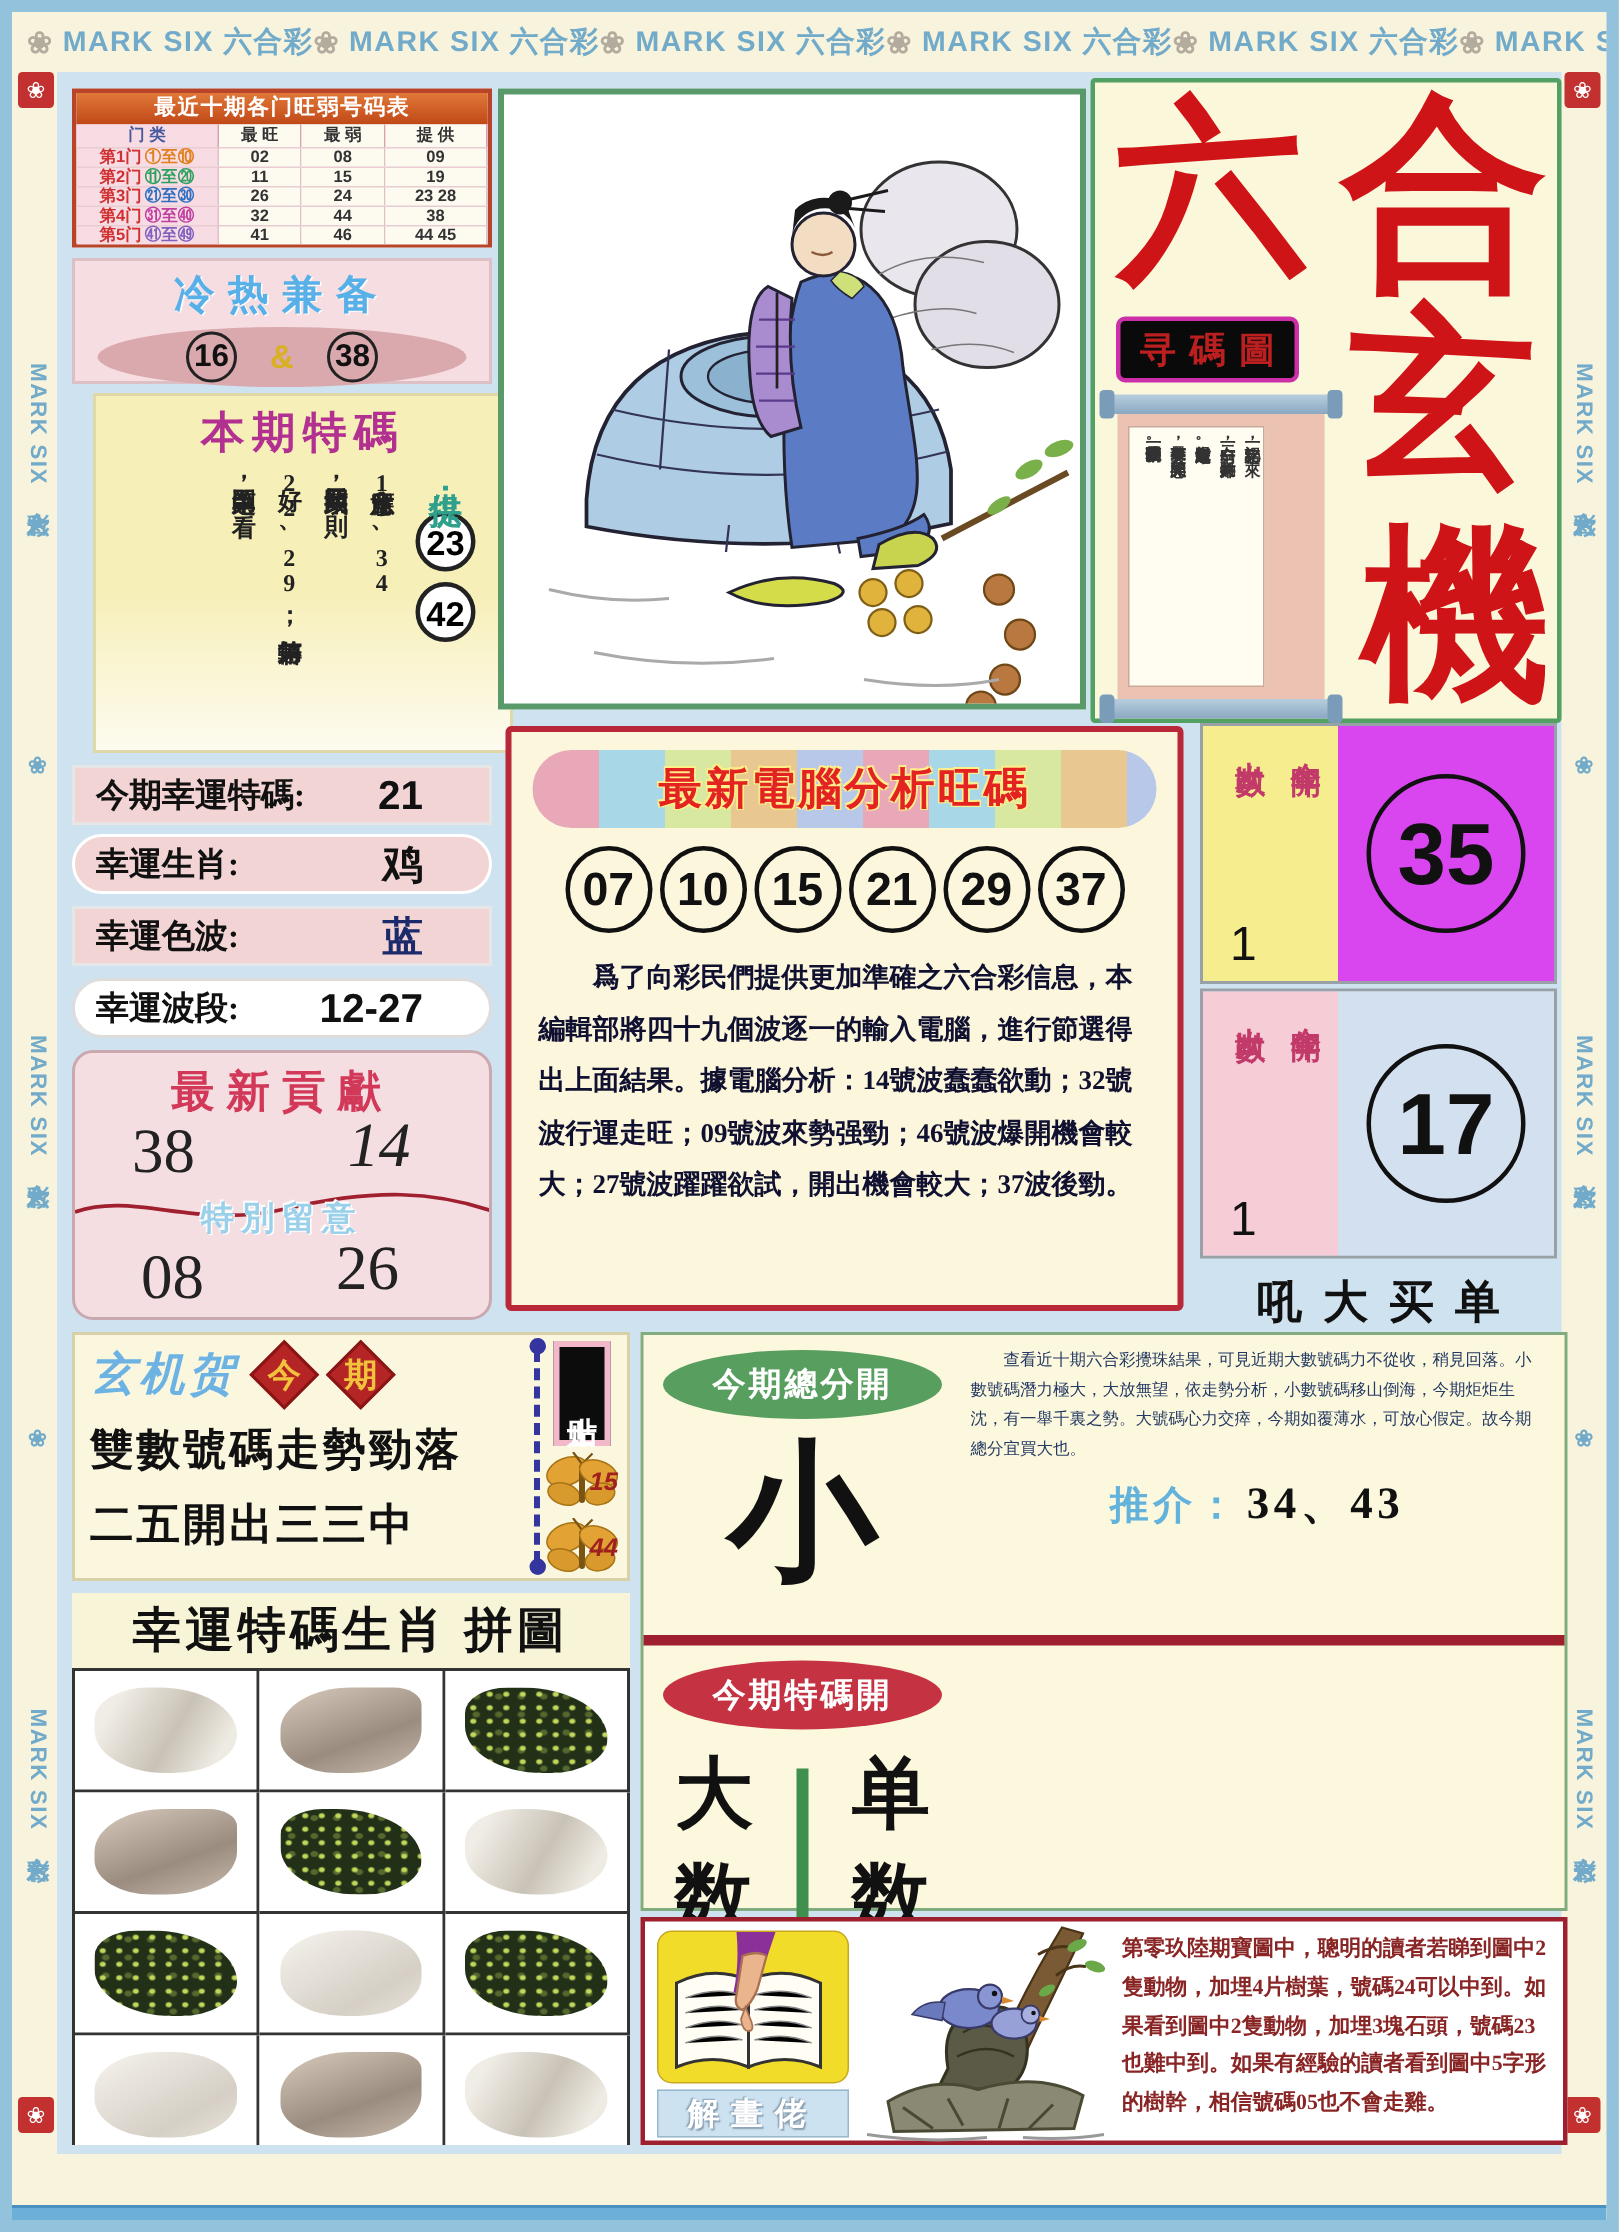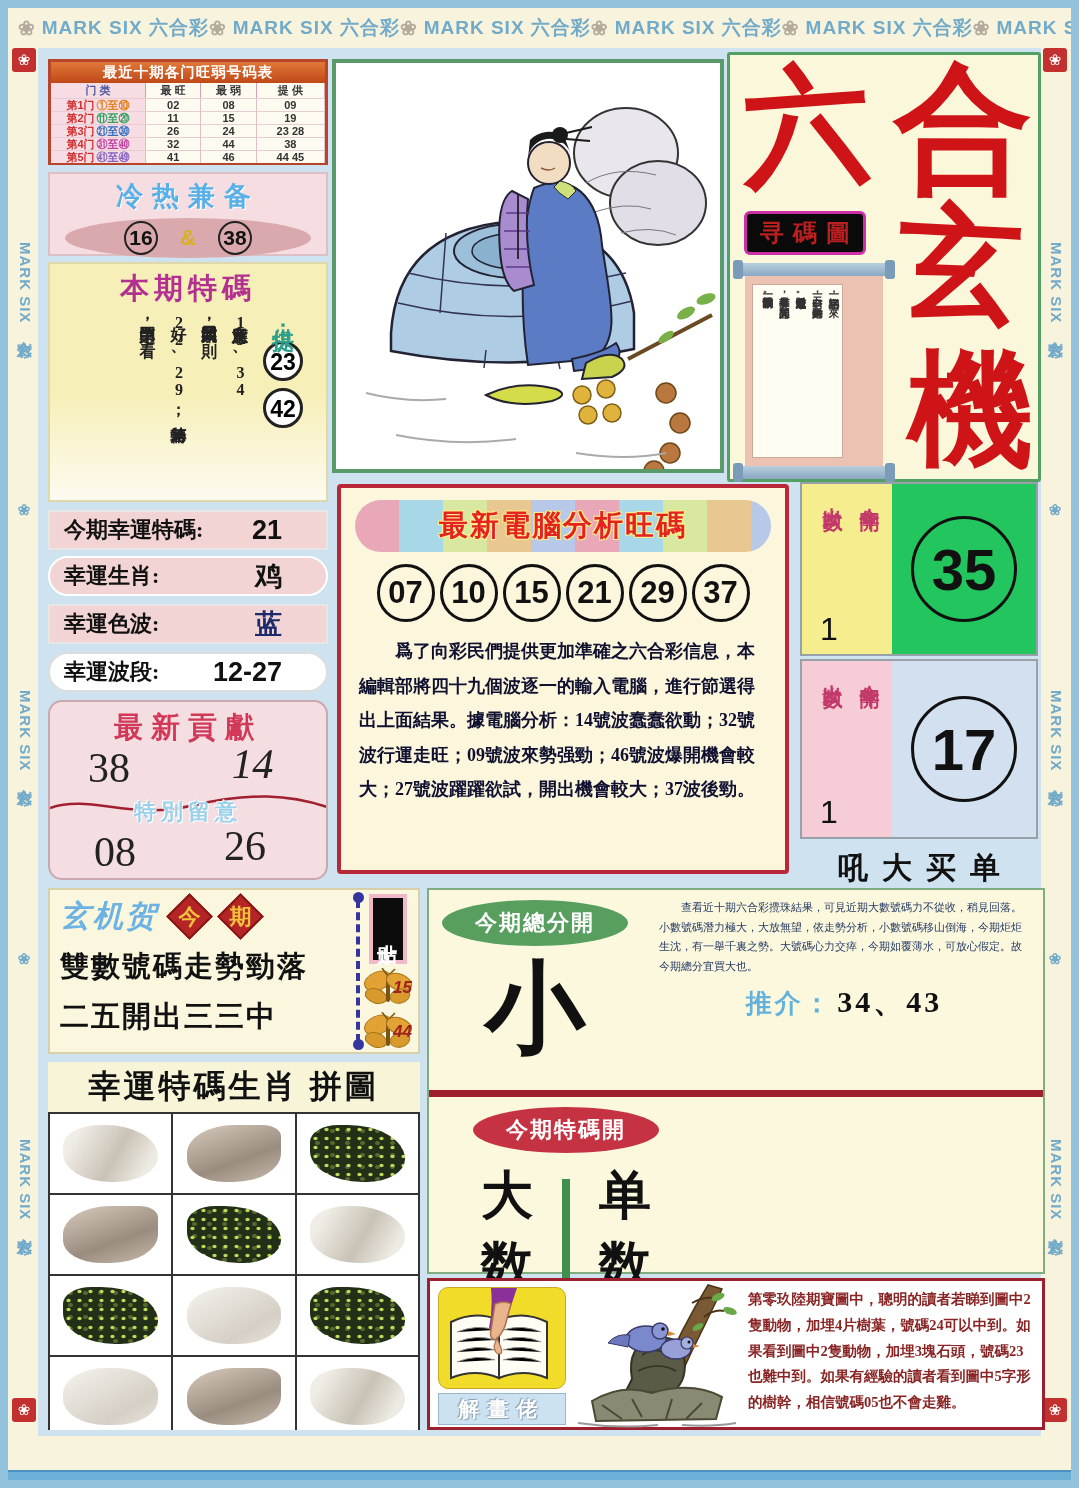--- a/index.html
+++ b/index.html
@@ -45,21 +45,21 @@
              border:2px solid #dcc0c6; text-align:center; }
   .ch-title { margin-top:4px; font-size:27px; font-weight:bold; color:#58b0e8; letter-spacing:9px;
               text-shadow:1px 1px 0 #fff; }
   .ch-oval { margin:4px auto 0; width:246px; height:40px; background:#d9a9ad; border-radius:50%;
              display:flex; align-items:center; justify-content:center; gap:22px; }
   .ch-circ { width:34px; height:34px; border:2.5px solid #222; border-radius:50%;
              font-size:21px; font-weight:bold; color:#111; line-height:30px; background:transparent; }
   .ch-amp { color:#d8b020; font-size:22px; font-weight:bold; }
 
   
-  .special { left:10px; top:214px; width:280px; height:240px;
+  .special { left:24px; top:214px; width:280px; height:240px;
              background:linear-gradient(180deg,#f7efb8 55%,#fdfbf0); border:2px solid #e0d8a8; }
   .sp-title { text-align:center; font-size:29px; font-weight:bold; color:#b23090;
               letter-spacing:5px; margin-top:5px; font-family:"Liberation Serif",serif; }
   .sp-body { position:absolute; left:6px; right:6px; top:46px; bottom:6px; }
   .sp-cols { position:absolute; left:4px; right:72px; top:4px; bottom:2px;
              writing-mode:vertical-rl; text-orientation:upright;
              font-family:"Liberation Serif",serif; font-size:16px; font-weight:bold; color:#222; }
   .sp-cols > div { margin-left:14px; line-height:1.05; }
   .sp-provide { position:absolute; right:6px; top:2px; width:62px; text-align:center; }
   .sp-plabel { writing-mode:vertical-rl; text-orientation:upright; color:#2fa08c;
@@ -167,38 +167,38 @@
               writing-mode:vertical-rl; text-orientation:upright; padding:4px 3px;
               font-family:"Liberation Serif",serif; font-size:10.5px; font-weight:bold;
               color:#333; line-height:1.0; }
   .sc-paper > div { margin-left:6px; }
 
   
   .stat { left:762px; width:238px; border:2px solid #98a0a8; display:flex; }
   .st1 { top:434px; height:174px; }
   .st2 { top:611px; height:180px; }
   .st-label { width:90px; position:relative; padding:8px 4px; }
-  .st1 .st-label { background:#f6ee8e; } .st1 .st-num { background:#22c55e; }
+  .st1 .st-label { background:#f6ee8e; } .st1 .st-num { background:#d946ef; }
   .st2 .st-label { background:#f6ccd6; } .st2 .st-num { background:#d2e0f0; }
   .st-vl { writing-mode:vertical-rl; text-orientation:upright; height:112px; margin:0 auto;
            color:#c23a6a; font-size:20px; font-weight:bold; }
   .st-vl > div { margin-left:10px; letter-spacing:2px; }
   .st-count { position:absolute; left:18px; bottom:6px; font-size:32px; color:#111; }
   .st-num { flex:1; display:flex; align-items:center; justify-content:center; }
   .st-circ { width:106px; height:106px; border:3px solid #111; border-radius:50%; font-size:58px;
              font-weight:bold; color:#111; display:flex; align-items:center; justify-content:center; }
 
   
   .buy-title { left:800px; top:800px; width:205px; font-size:30px; font-weight:bold; color:#111;
                font-family:"Liberation Serif",serif; letter-spacing:14px; white-space:nowrap; }
 
   
   .panel { left:389px; top:840px; width:618px; height:386px; border:2px solid #80ac80; background:#fcf8de; }
   .pn-row { display:flex; }
-  .pn-r1 { height:200px;gap:12px; } .pn-r2 { height:209px;padding-left:31px; }
+  .pn-r1 { height:200px; } .pn-r2 { height:209px; }
   .pn-left { width:212px; text-align:center; position:relative; }
   .oval { margin:10px auto 0; width:186px; height:46px; border-radius:50%; color:#fff;
           font-size:22px; font-weight:bold; letter-spacing:2px; display:flex; align-items:center;
           justify-content:center; }
   .ov-green { background:#579e5f; } .ov-red { background:#c53343; }
   .pn-small { font-size:100px; font-weight:900; font-family:"Liberation Serif",serif; color:#111;
               line-height:1.25; }
   .pn-ds { display:flex; align-items:center; justify-content:flex-start; margin-top:8px; }
   .pn-ds .w { font-size:52px; font-weight:900; font-family:"Liberation Serif",serif; color:#111; }
   .gbar { width:9px; height:104px; background:#3f8f4f; margin:0 8px; }

